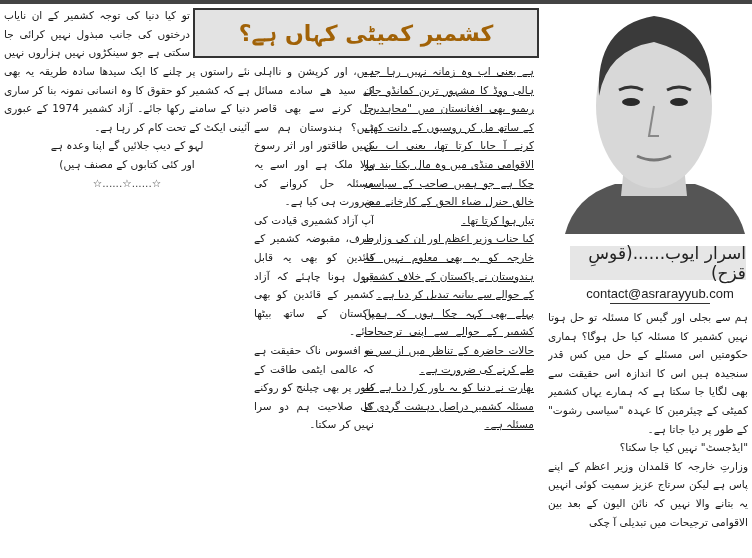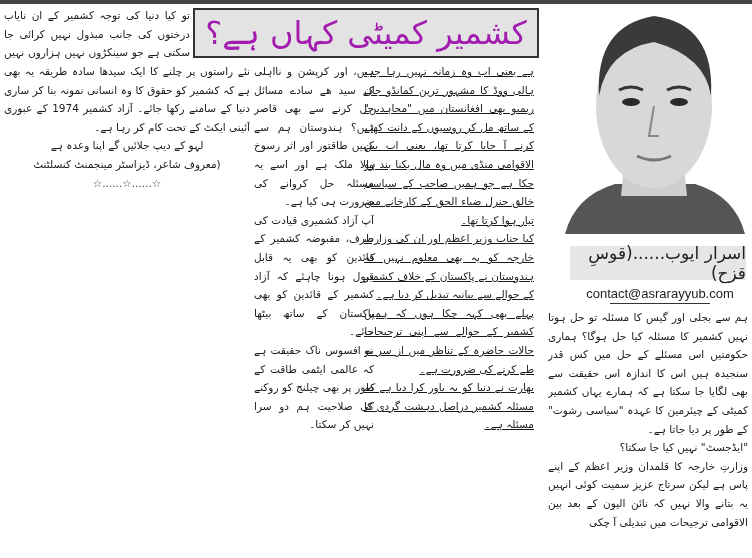--- a/index.html
+++ b/index.html
@@ -2,21 +2,21 @@
 <html><head>
 <meta charset="utf-8">
 <style>
   html, body { margin:0; padding:0; }
   body { width:752px; height:558px; background:#ffffff; overflow:hidden; position:relative;
          font-family:"DejaVu Sans", sans-serif; color:#111; }
   .topbar { position:absolute; left:0; top:0; width:752px; height:4px; background:#444; }
   .title-box { position:absolute; left:193px; top:8px; width:346px; height:50px;
                background:#e3e3e3; border:2px solid #333; box-sizing:border-box;
                display:flex; align-items:center; justify-content:center; }
-  .title-text { font-size:32px; font-weight:normal; direction:rtl; color:#a21caf; }
+  .title-text { font-size:22px; font-weight:bold; direction:rtl; color:#a16207; }
   .photo { position:absolute; left:555px; top:6px; width:197px; height:228px; }
   .byline { position:absolute; left:570px; top:246px; width:176px; height:34px; background:#e6e6e6;
             display:flex; align-items:center; justify-content:center; direction:rtl;
             font-size:17px; color:#222; }
   .email { position:absolute; left:575px; top:286px; width:170px; text-align:center;
            font-family:"Liberation Sans", sans-serif; font-size:13px; color:#222; }
   .email-rule { position:absolute; left:610px; top:303px; width:100px; height:1px; background:#333; }
   .col { position:absolute; direction:rtl; text-align:justify; font-size:10.5px; line-height:18.6px;
          color:#1a1a1a; overflow:hidden; }
   .col p { margin:0; }
@@ -71,15 +71,15 @@
   <p>یہ افسوس ناک حقیقت ہے کہ عالمی ایٹمی طاقت کے طور پر بھی چیلنج کو روکنے کی صلاحیت ہم دو سرا نہیں کر سکتا۔</p>
 </div>
 
 <div class="col" style="left:4px; top:6px; width:186px; height:56px;">
   <p>تو کیا دنیا کی توجہ کشمیر کے ان نایاب درختوں کی جانب مبذول نہیں کرائی جا سکتی ہے جو سینکڑوں نہیں ہزاروں نہیں بلکہ لاکھوں کی تعداد میں ہر دو اطراف سے برسائے جانے والے بارود میں جل کر راکھ ہوئے اور اس وقت تک ہوتے رہیں گے جب تک کشمیریوں کو ان کا وہ "ندہبی نہیں بلکہ انسانی" حق نہیں دیا جاتا جو اقوام متحدہ نے دنیا کے ہر انسان کے لئے بالخصوص منظور کر رکھا ہے۔</p>
 </div>
 
 <div class="col" style="left:4px; top:62px; width:246px; height:496px;">
   <p>نئے راستوں پر چلنے کا ایک سیدھا سادہ طریقہ یہ بھی ہے کہ کشمیر کو حقوق کا وہ انسانی نمونہ بنا کر ساری دنیا کے سامنے رکھا جائے۔ آزاد کشمیر 1974 کے عبوری آئینی ایکٹ کے تحت کام کر رہا ہے۔</p>
   <p class="verse">لہو کے دیپ جلائیں گے اپنا وعدہ ہے</p>
-  <p class="bio">(معروف شاعر، ڈیزاسٹر مینجمنٹ کنسلٹنٹ</p>
+  <p class="bio">اور کئی کتابوں کے مصنف ہیں)</p>
   <p class="stars">☆......☆......☆</p>
 </div>
 
 </body></html>

